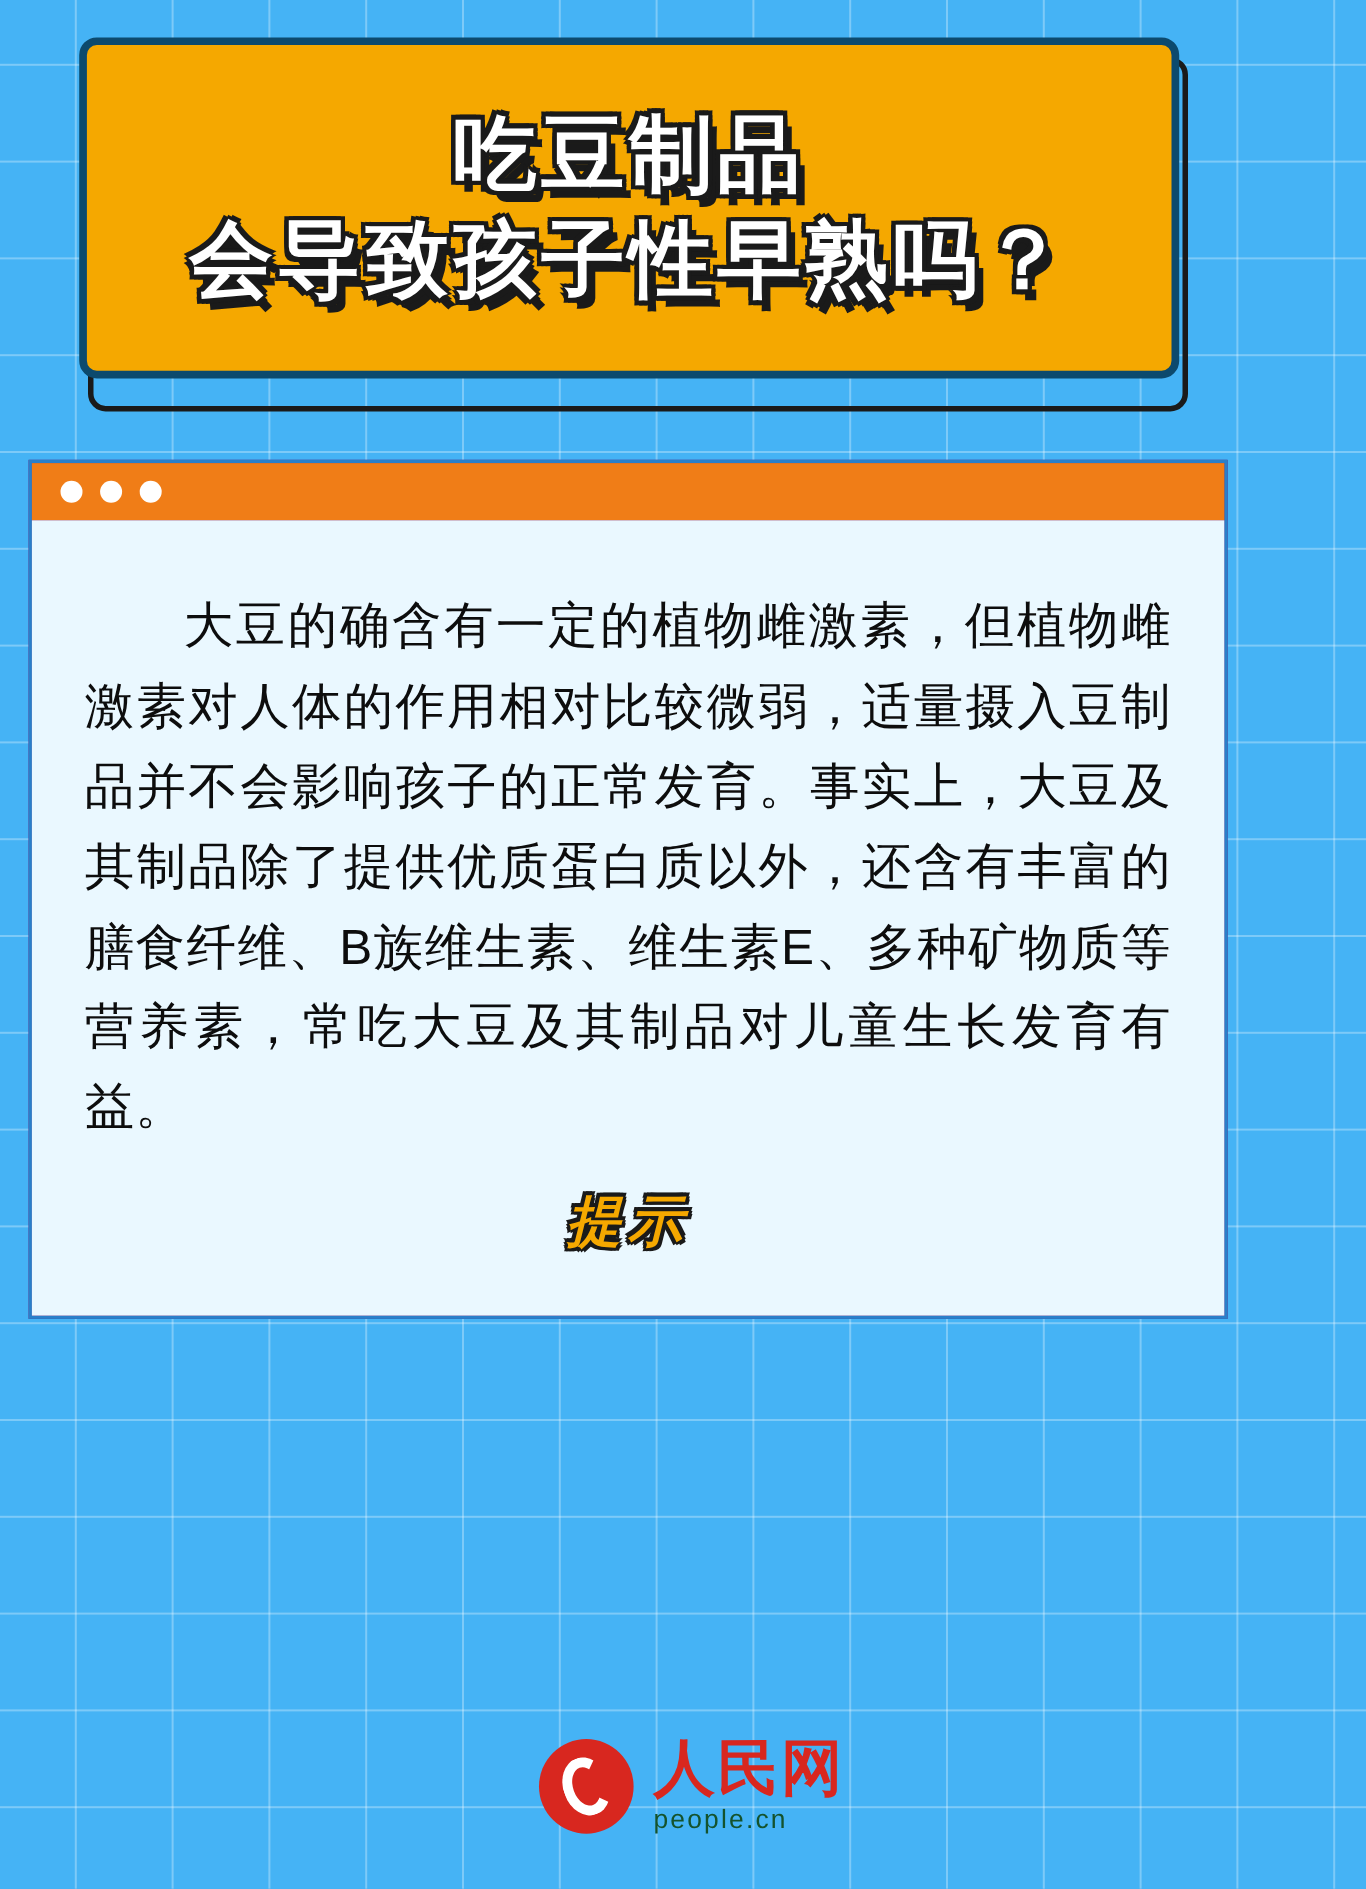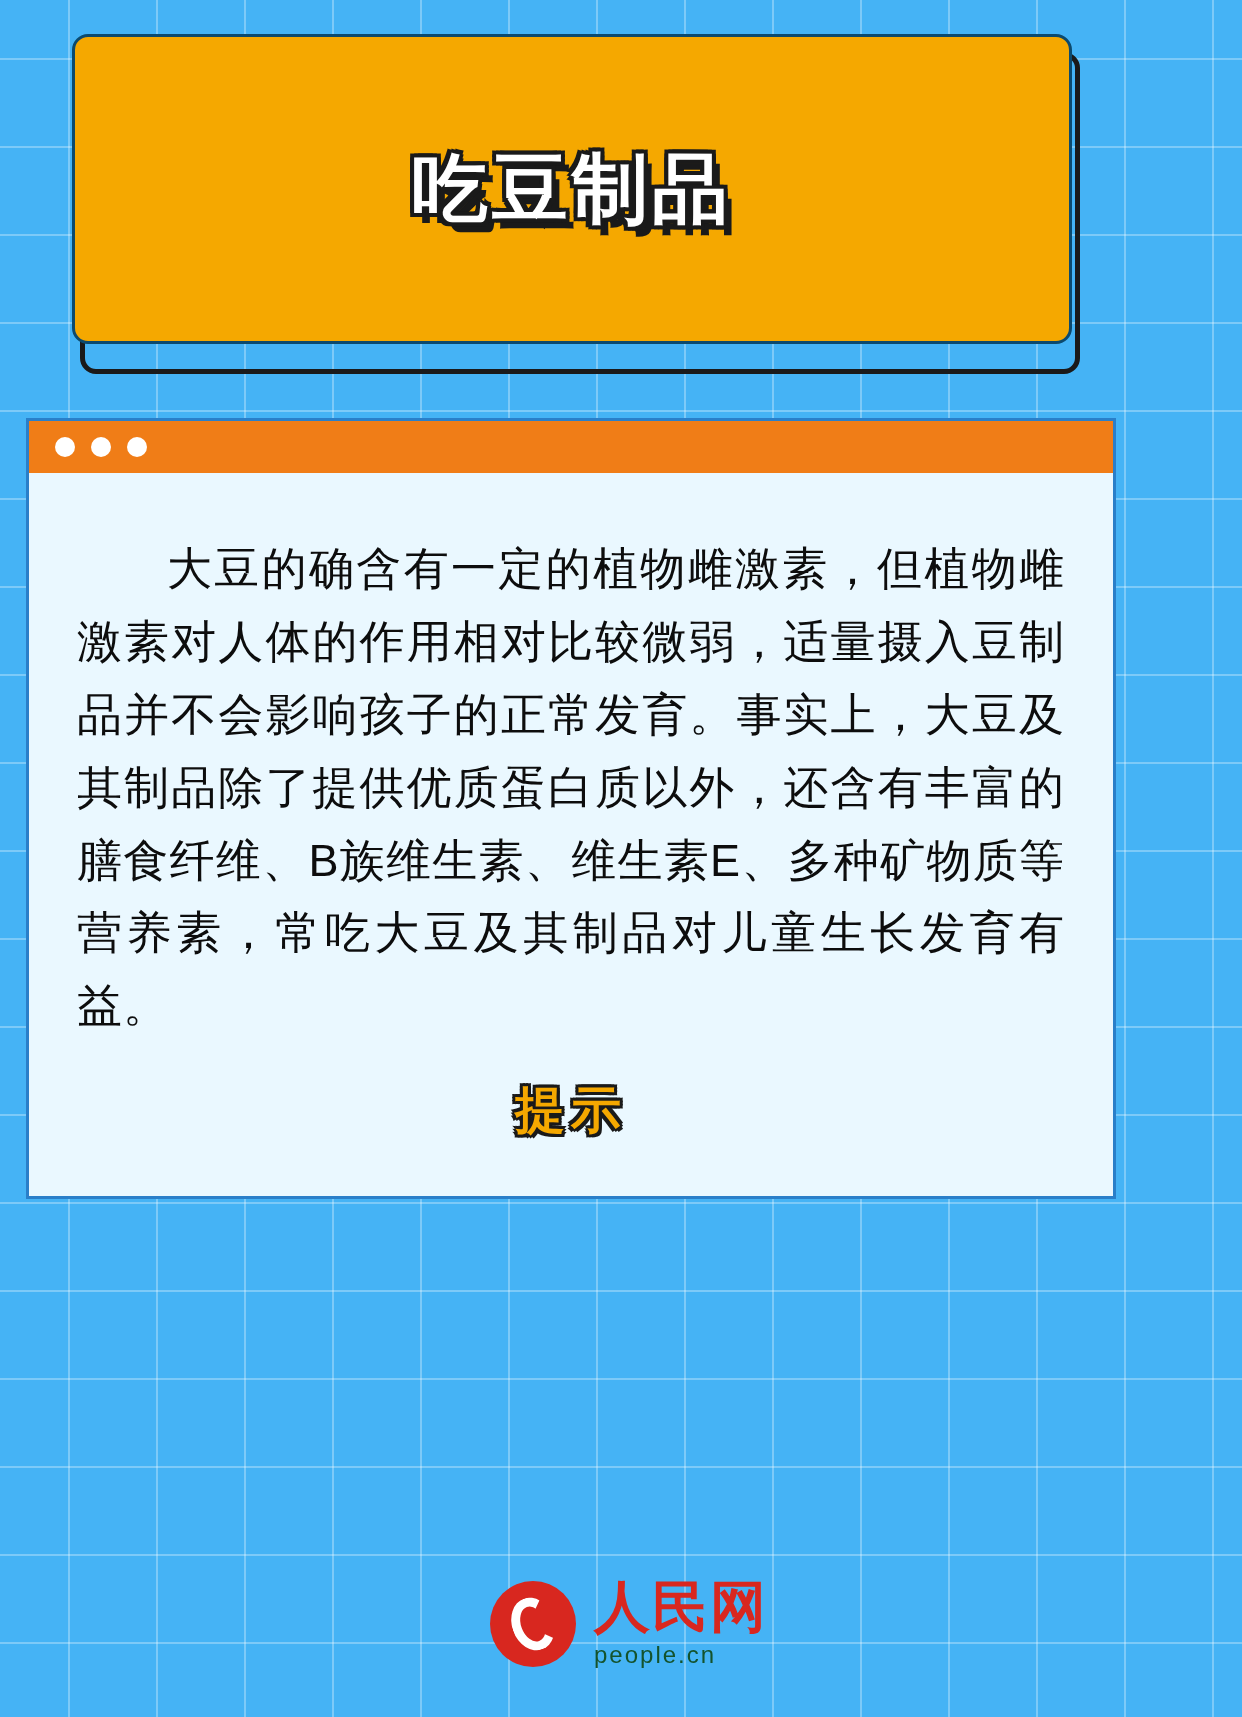--- a/index.html
+++ b/index.html
@@ -43,21 +43,21 @@
     border: 5px solid #1a1a1a;
     border-radius: 16px;
     background: transparent;
     box-sizing: border-box;
   }
   .title-card {
     position: relative;
     width: 1000px;
     height: 310px;
     background: #f5a800;
-    border: 3px solid #0c4a6e;
+    border: 7px solid #0c4a6e;
     border-radius: 16px;
     box-sizing: border-box;
     display: flex;
     flex-direction: column;
     align-items: center;
     justify-content: center;
     gap: 14px;
   }
   .title-line {
     font-size: 76px;
@@ -116,20 +116,21 @@
     margin: 34px 0 12px 0;
     font-size: 50px;
     font-weight: bold;
     color: #f5a800;
     letter-spacing: 6px;
     text-shadow:
       -3px -3px 0 #1a1a1a,  3px -3px 0 #1a1a1a,
       -3px  3px 0 #1a1a1a,  3px  3px 0 #1a1a1a,
       -3px  0   0 #1a1a1a,  3px  0   0 #1a1a1a,
        0   -3px 0 #1a1a1a,  0    3px 0 #1a1a1a;
+    font-style: italic;
   }
 
   
   .footer {
     position: absolute;
     left: 16px;
     right: 0;
     bottom: 48px;
     display: flex;
     align-items: center;
@@ -178,20 +179,21 @@
 </style>
 </head>
 <body>
 
 <div class="bg-grid"></div>
 
 <div class="title-wrap">
   <div class="title-shadow"></div>
   <div class="title-card">
     <div class="title-line">吃豆制品</div>
+    <div class="title-line">会导致孩子性早熟吗？</div>
   </div>
 </div>
 
 <div class="panel">
   <div class="panel-bar">
     <span class="dot"></span>
     <span class="dot"></span>
     <span class="dot"></span>
   </div>
   <div class="panel-body">

